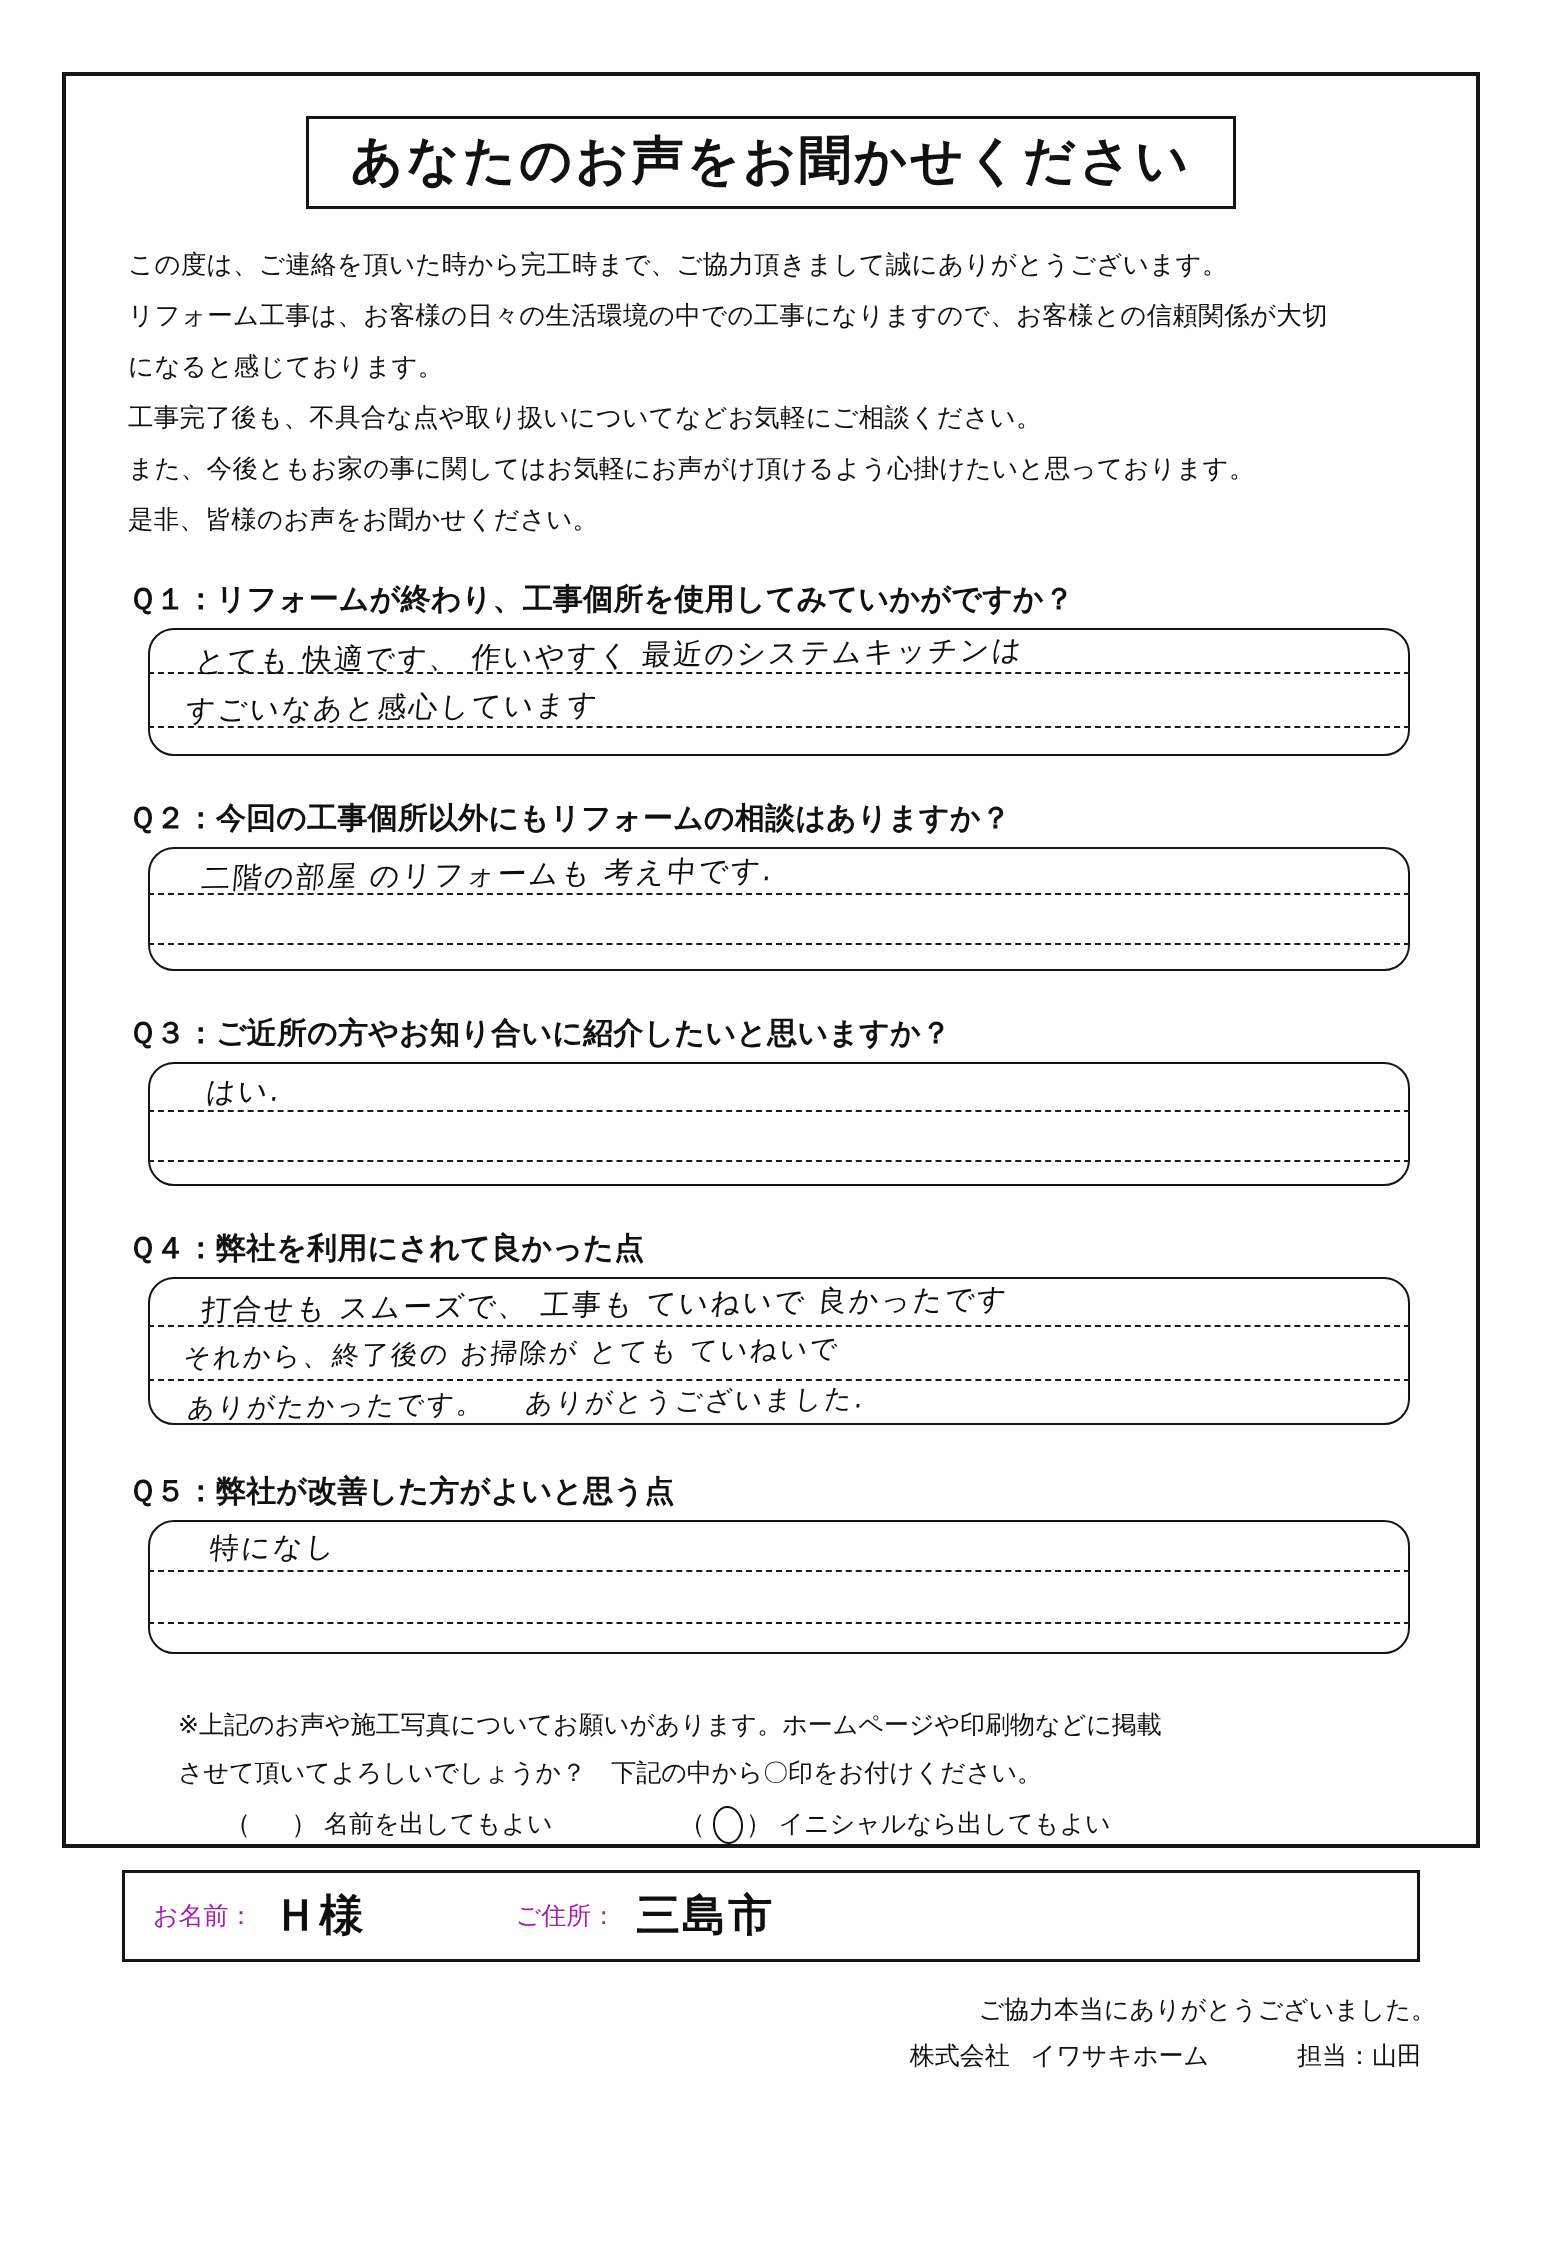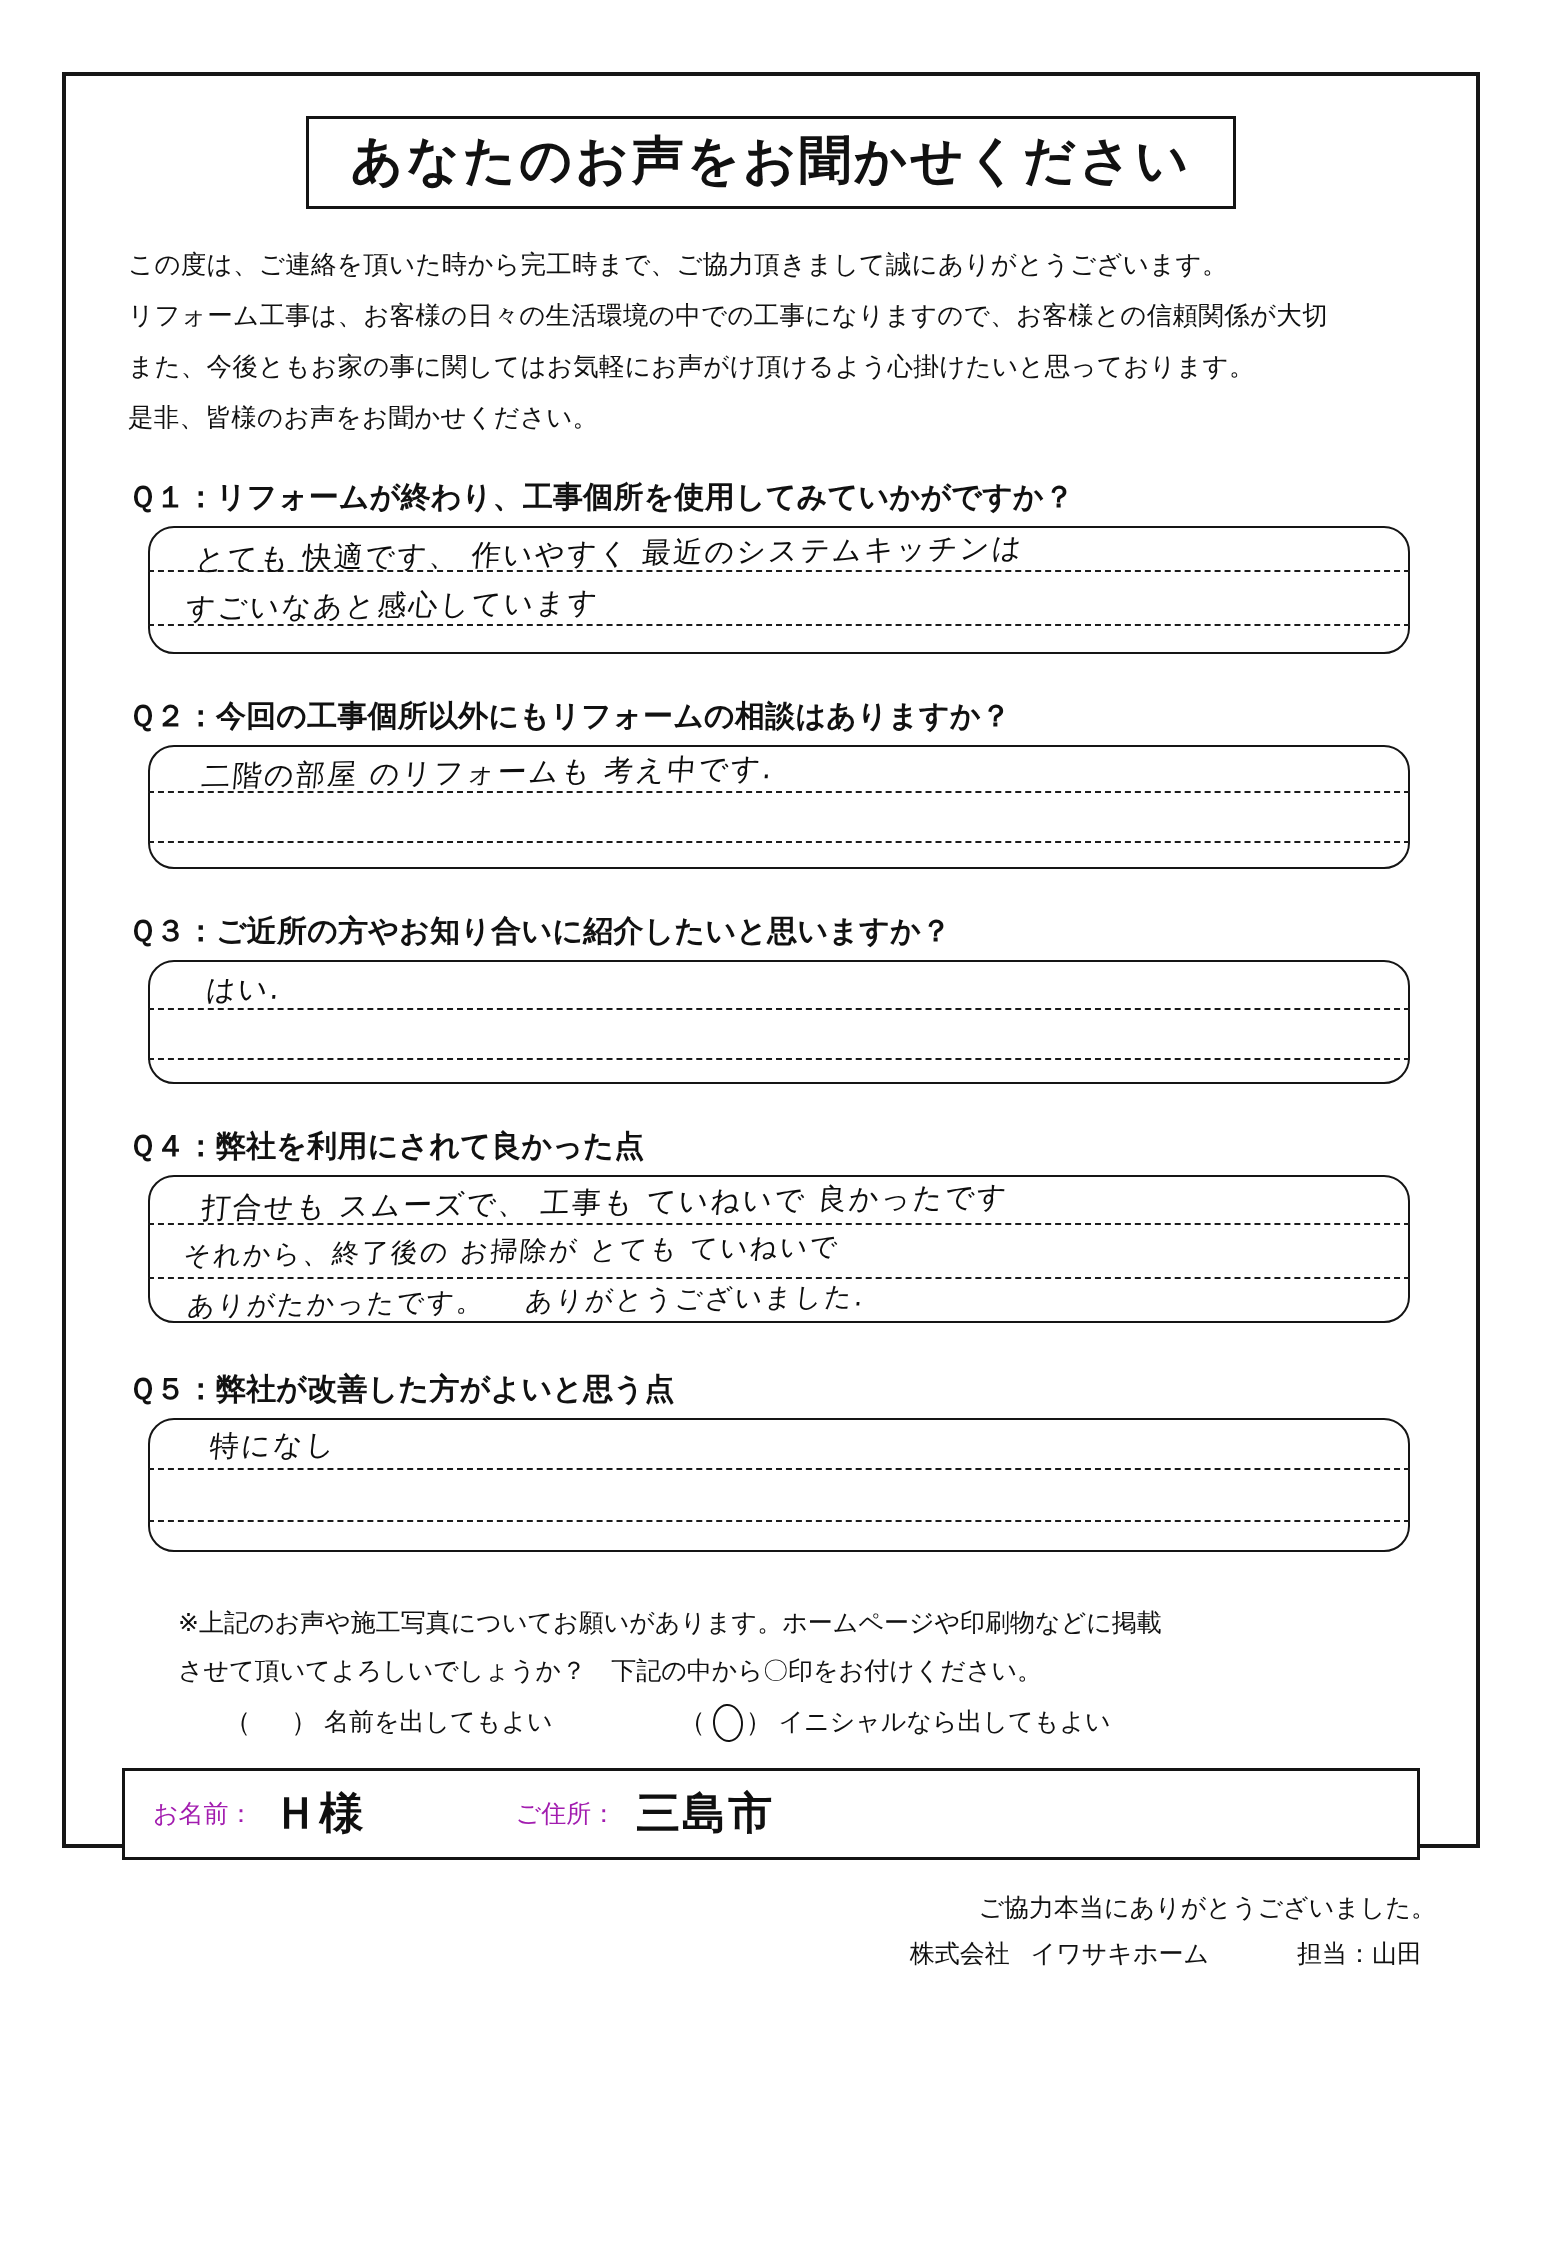--- a/index.html
+++ b/index.html
@@ -202,20 +202,22 @@
 
     <div class="title-wrap">
       <div class="title-box">
         <div class="title-text">あなたのお声をお聞かせください</div>
       </div>
     </div>
 
     <div class="intro">
       <div class="intro-line">この度は、ご連絡を頂いた時から完工時まで、ご協力頂きまして誠にありがとうございます。</div>
       <div class="intro-line">リフォーム工事は、お客様の日々の生活環境の中での工事になりますので、お客様との信頼関係が大切</div>
+      <div class="intro-line">になると感じております。</div>
+      <div class="intro-line">工事完了後も、不具合な点や取り扱いについてなどお気軽にご相談ください。</div>
       <div class="intro-line">また、今後ともお家の事に関してはお気軽にお声がけ頂けるよう心掛けたいと思っております。</div>
       <div class="intro-line">是非、皆様のお声をお聞かせください。</div>
     </div>
 
     <div class="q-block" style="margin-top:34px;">
       <div class="q-label">Ｑ１：リフォームが終わり、工事個所を使用してみていかがですか？</div>
       <div class="answer-box box-q1">
         <div class="rule" style="top:42px;"></div>
         <div class="rule" style="top:96px;"></div>
         <div class="hand" style="left:46px; top:6px;">とても 快適です、 作いやすく 最近のシステムキッチンは</div>

